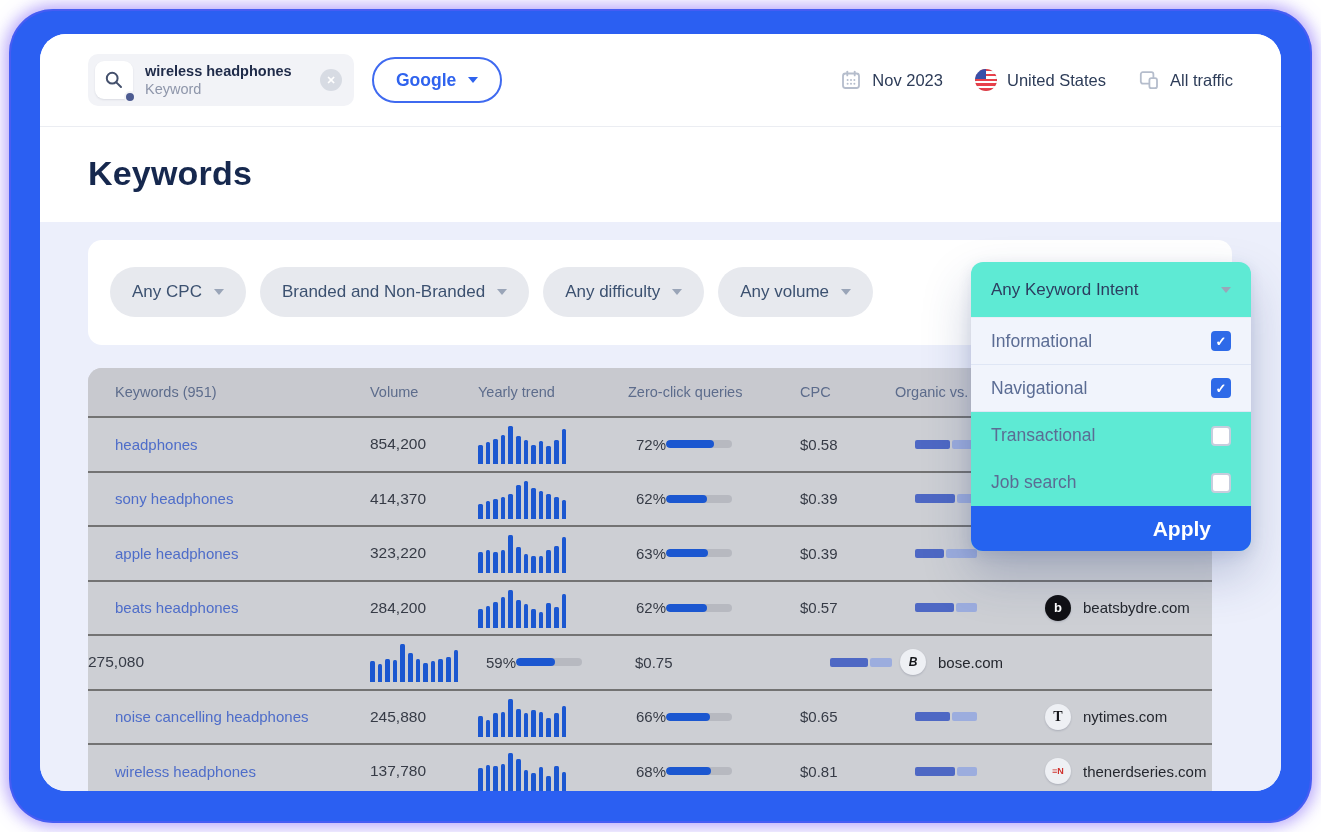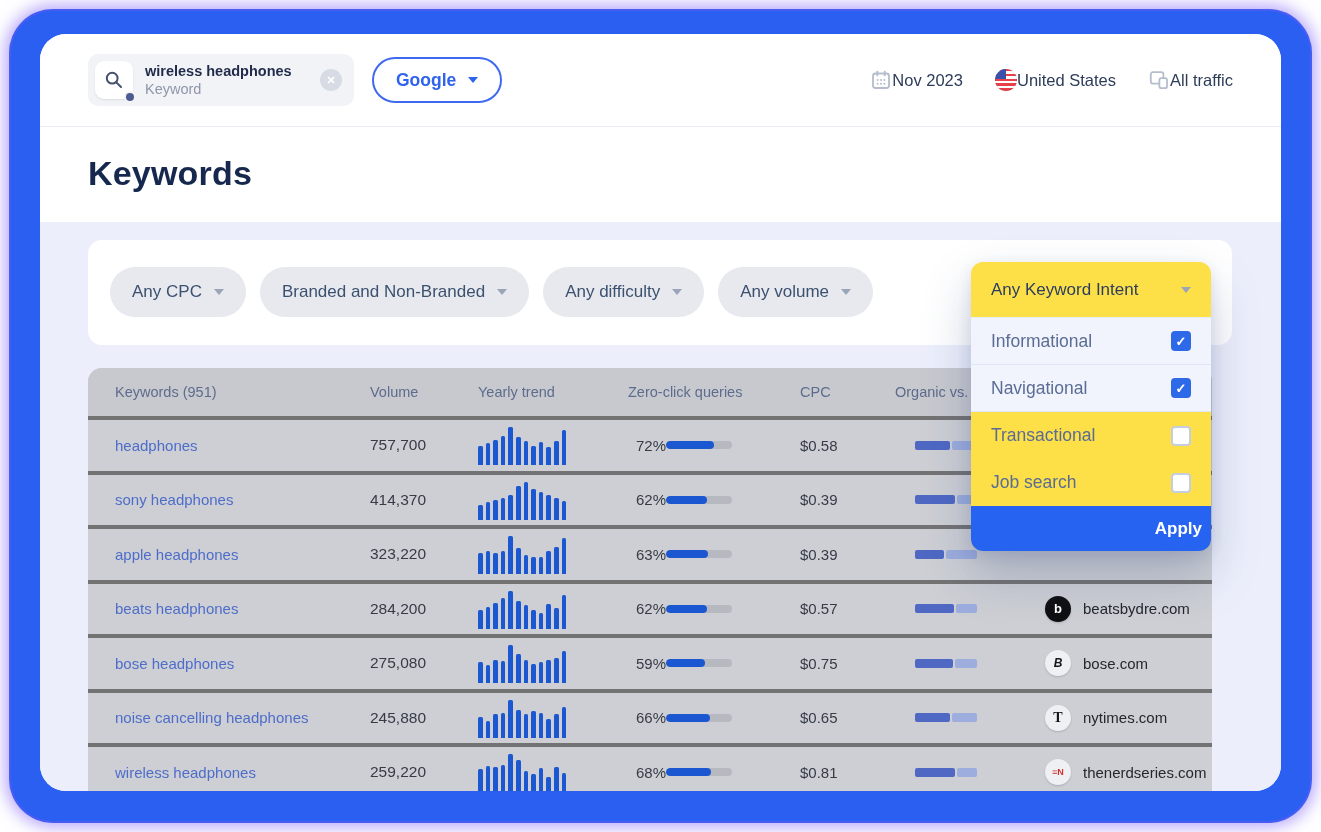--- a/index.html
+++ b/index.html
@@ -32,21 +32,21 @@
                 color:#fff; font-size:11px; font-weight:bold; display:flex; align-items:center;
                 justify-content:center; border:none; cursor:pointer; }
   .engine { margin-left:18px; height:46px; border:2px solid #3f6af0; border-radius:24px;
             background:#fff; color:#2f63ee; font-weight:700; font-size:17.5px;
             font-family:inherit; display:flex; align-items:center; gap:12px; padding:0 22px; cursor:pointer; }
   .caret { width:0; height:0; border-left:5px solid transparent; border-right:5px solid transparent;
            border-top:6px solid currentColor; display:inline-block; }
   .caret.blue { color:#2f63ee; }
   .caret.gray { color:#9aa5b8; }
   .tb-right { margin-left:auto; display:flex; align-items:center; gap:32px; }
-  .tb-item { display:flex; align-items:center; font-size:16.5px; color:#2d3c58; cursor:pointer; }
+  .tb-item { display:flex; align-items:center; gap:10px; font-size:16.5px; color:#2d3c58; cursor:pointer; }
   .flag { width:22px; height:22px; border-radius:50%; overflow:hidden; position:relative;
           background:repeating-linear-gradient(180deg,#e8404a 0 2.4px,#fff 2.4px 4.8px);
           box-shadow:inset 0 0 0 1px rgba(0,0,0,.06); flex:0 0 auto; }
   .flag::before { content:""; position:absolute; left:0; top:0; width:11px; height:10px; background:#3a4fa8; }
 
   
   .page-title { padding:27px 48px 0; font-size:34px; font-weight:600; color:#16284e; letter-spacing:.2px; }
 
   
   .content { position:absolute; top:188px; left:0; right:0; bottom:0; background:#eceffb; }
@@ -59,54 +59,54 @@
 
   
   .table { position:absolute; left:48px; top:146px; width:1124px; bottom:0;
            border-radius:14px 14px 0 0; overflow:hidden; background:#cdcfd4; }
   .thead, .trow { display:grid; grid-template-columns:282px 108px 150px 165px 85px 145px 1fr; align-items:center; }
   .thead { height:48px; background:#c8c9cf; color:#5d6c8c; font-size:14.5px; }
   .th { padding-left:0; }
   .th-0 { padding-left:27px; }
   .th-4 { padding-left:7px; }
   .th-5 { padding-left:17px; }
-  .trow { height:54.5px; background:#cdcfd4; border-top:4px solid #737373; }
+  .trow { height:54.5px; background:#cdcfd4; border-top:2px solid #737373; }
   .td { display:flex; align-items:center; }
   .kw { padding-left:27px; font-size:15px; color:#4e6dc9; text-decoration:none; cursor:pointer; }
   .vol { font-size:15.5px; color:#363b46; }
   .trend { display:flex; align-items:flex-end; gap:3px; height:40px; width:92px; }
   .tbar { width:4.6px; background:#1b57d0; border-radius:1.5px 1.5px 0 0; }
   .pct { width:38px; text-align:right; font-size:15px; color:#363b46; }
   .zbar { width:66px; height:8px; border-radius:4px; background:#b7b9c0; overflow:hidden; }
   .zfill { height:100%; background:#1b57d0; border-radius:4px; }
   .cpc { padding-left:7px; font-size:15px; color:#363b46; }
   .split { display:flex; gap:2px; margin-left:37px; height:9px; width:62px; }
   .sorg { background:#4e68c4; border-radius:2px; }
   .spaid { background:#9cadde; border-radius:2px; }
   .dom { padding-left:22px; gap:12px; }
   .fav { width:26px; height:26px; border-radius:50%; display:flex; align-items:center;
          justify-content:center; box-shadow:0 1px 2px rgba(20,30,60,.18); flex:0 0 auto; }
   .domtext { font-size:15px; color:#24272e; }
 
   
-  .panel { position:absolute; left:931px; top:40px; width:240px; background:#fde047; border-radius:12px;
+  .panel { position:absolute; left:931px; top:40px; width:280px; background:#5eead4; border-radius:12px;
            box-shadow:0 24px 48px rgba(45,65,125,.25), 0 4px 14px rgba(45,65,125,.12);
            z-index:5; overflow:hidden; }
   .panel-trigger { height:56px; display:flex; align-items:center; justify-content:space-between;
                    padding:0 20px; border-bottom:1px solid #e9edf6; cursor:pointer; }
   .panel-trigger-label { font-size:17px; color:#2c3e60; }
   .opt { height:47px; display:flex; align-items:center; justify-content:space-between;
          padding:0 20px; font-size:17.5px; color:#5b6c94; cursor:pointer; }
   .opt-checked { background:#f1f4fc; border-bottom:1.5px solid #dfe6f5; }
   .cb { width:20px; height:20px; border-radius:4px; border:2px solid #c6cddd; background:#fff;
         display:flex; align-items:center; justify-content:center; cursor:pointer; flex:0 0 auto; }
   .cb-on { background:#2e6ae8; border-color:#2e6ae8; color:#fff; font-size:13px; font-weight:bold; }
-  .apply { height:45px; width:100%; background:#2563f0; color:#fff; border:none; font-size:17px;
+  .apply { height:45px; width:100%; background:#2563f0; color:#fff; border:none; font-size:21px;
            font-weight:600; font-family:inherit; display:flex; align-items:center;
-           justify-content:flex-end; padding:0 9px; cursor:pointer; }
+           justify-content:flex-end; padding:0 40px; cursor:pointer; }
 </style>
 </head>
 <body>
 
 <div class="canvas">
   <div class="frame"></div>
 
   <div class="card">
 
     <header class="topbar">
@@ -193,21 +193,21 @@
             <div class="th th-4">CPC</div>
             <div class="th th-5">Organic vs.</div>
             <div class="th th-6"></div>
           </div>
         <div id="tbody">
             <div class="trow">
               <div class="td">
                 <a class="kw" href="#">headphones</a>
               </div>
               <div class="td">
-                <span class="vol">757,700</span>
+                <span class="vol">854,200</span>
               </div>
               <div class="td">
                 <div class="trend">
                   <div class="tbar" style="height: 19.76px;"></div>
                   <div class="tbar" style="height: 22.04px;"></div>
                   <div class="tbar" style="height: 25.08px;"></div>
                   <div class="tbar" style="height: 29.64px;"></div>
                   <div class="tbar" style="height: 38px;"></div>
                   <div class="tbar" style="height: 28.12px;"></div>
                   <div class="tbar" style="height: 24.32px;"></div>
@@ -353,23 +353,20 @@
                   <div class="spaid" style="width: 21.7px;"></div>
                 </div>
               </div>
               <div class="td dom">
                 <div class="fav" style="background: rgb(16, 16, 19); color: rgb(255, 255, 255); font-size: 13px; font-weight: 700;">b</div>
                 <span class="domtext">beatsbydre.com</span>
               </div>
             </div>
             <div class="trow">
               <div class="td">
-                <a class="kw" href="#">bose headphones</a>
-              </div>
-              <div class="td">
                 <span class="vol">275,080</span>
               </div>
               <div class="td">
                 <div class="trend">
                   <div class="tbar" style="height: 20.9px;"></div>
                   <div class="tbar" style="height: 18.24px;"></div>
                   <div class="tbar" style="height: 23.56px;"></div>
                   <div class="tbar" style="height: 22.04px;"></div>
                   <div class="tbar" style="height: 38px;"></div>
                   <div class="tbar" style="height: 28.88px;"></div>
@@ -442,21 +439,21 @@
               <div class="td dom">
                 <div class="fav" style="background: rgb(238, 240, 244); color: rgb(21, 22, 26); font-size: 14px; font-weight: 700; font-family: &quot;Liberation Serif&quot;, serif;">T</div>
                 <span class="domtext">nytimes.com</span>
               </div>
             </div>
             <div class="trow">
               <div class="td">
                 <a class="kw" href="#">wireless headphones</a>
               </div>
               <div class="td">
-                <span class="vol">259,220</span>
+                <span class="vol">137,780</span>
               </div>
               <div class="td">
                 <div class="trend">
                   <div class="tbar" style="height: 22.8px;"></div>
                   <div class="tbar" style="height: 25.84px;"></div>
                   <div class="tbar" style="height: 25.08px;"></div>
                   <div class="tbar" style="height: 27.36px;"></div>
                   <div class="tbar" style="height: 38px;"></div>
                   <div class="tbar" style="height: 32.68px;"></div>
                   <div class="tbar" style="height: 21.28px;"></div>

